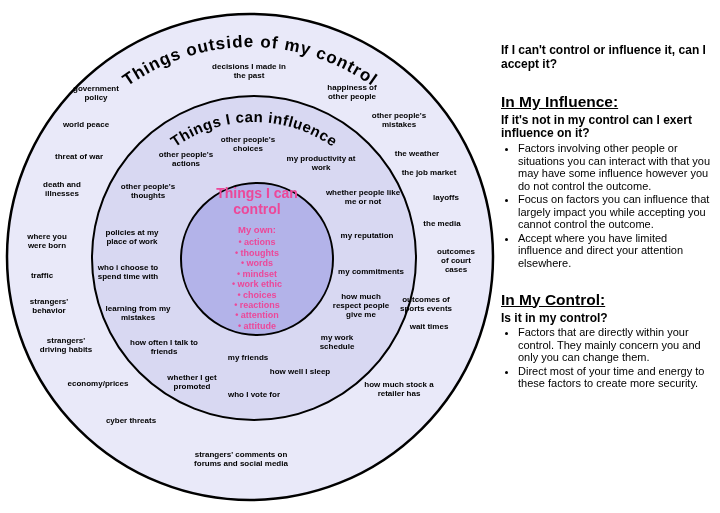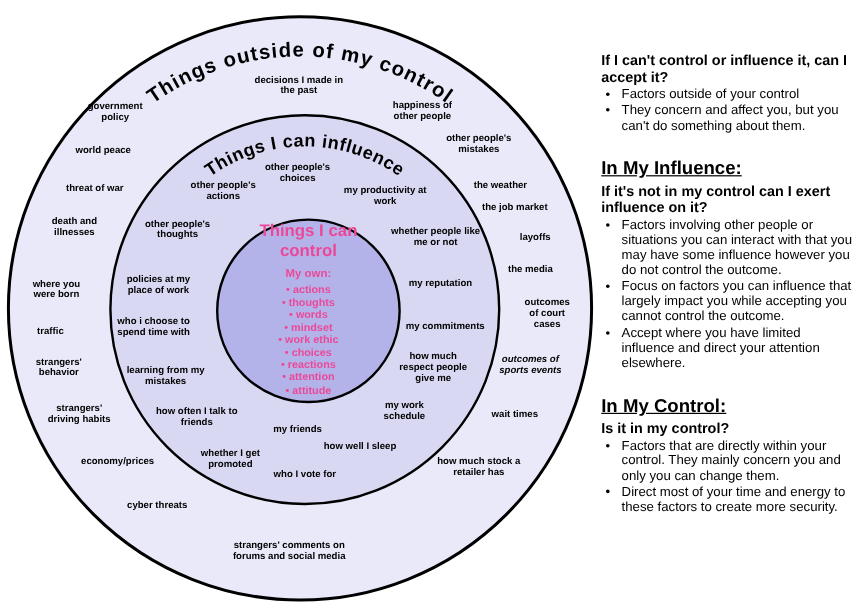--- a/index.html
+++ b/index.html
@@ -77,23 +77,23 @@
       <div class="ring-label" style="left: 79px; top: 157px; max-width: 70px;">threat of war</div>
       <div class="ring-label" style="left: 417px; top: 154px; max-width: 70px;">the weather</div>
       <div class="ring-label" style="left: 62px; top: 189px; max-width: 50px;">death and illnesses</div>
       <div class="ring-label" style="left: 429px; top: 173px; max-width: 75px;">the job market</div>
       <div class="ring-label" style="left: 446px; top: 198px; max-width: 50px;">layoffs</div>
       <div class="ring-label" style="left: 47px; top: 241px; max-width: 52px;">where you were born</div>
       <div class="ring-label" style="left: 442px; top: 224px; max-width: 55px;">the media</div>
       <div class="ring-label" style="left: 456px; top: 261px; max-width: 62px;">outcomes of court cases</div>
       <div class="ring-label" style="left: 42px; top: 276px; max-width: 45px;">traffic</div>
       <div class="ring-label" style="left: 49px; top: 306px; max-width: 52px;">strangers' behavior</div>
-      <div class="ring-label" style="left: 442px; top: 304px; max-width: 66px; font-style: italic;">outcomes of sports events</div>
+      <div class="ring-label" style="left: 426px; top: 304px; max-width: 66px;">outcomes of sports events</div>
       <div class="ring-label" style="left: 66px; top: 345px; max-width: 66px;">strangers' driving habits</div>
-      <div class="ring-label" style="left: 429px; top: 345px; max-width: 55px;">wait times</div>
+      <div class="ring-label" style="left: 429px; top: 327px; max-width: 55px;">wait times</div>
       <div class="ring-label" style="left: 98px; top: 384px; max-width: 85px;">economy/prices</div>
       <div class="ring-label" style="left: 399px; top: 389px; max-width: 70px;">how much stock a retailer has</div>
       <div class="ring-label" style="left: 131px; top: 421px; max-width: 70px;">cyber threats</div>
       <div class="ring-label" style="left: 241px; top: 459px; max-width: 110px;">strangers' comments on forums and social media</div>
       <div class="ring-label" style="left: 248px; top: 144px; max-width: 72px;">other people's choices</div>
       <div class="ring-label" style="left: 186px; top: 159px; max-width: 72px;">other people's actions</div>
       <div class="ring-label" style="left: 321px; top: 163px; max-width: 80px;">my productivity at work</div>
       <div class="ring-label" style="left: 148px; top: 191px; max-width: 72px;">other people's thoughts</div>
       <div class="ring-label" style="left: 363px; top: 197px; max-width: 78px;">whether people like me or not</div>
       <div class="ring-label" style="left: 132px; top: 237px; max-width: 74px;">policies at my place of work</div>
@@ -106,24 +106,20 @@
       <div class="ring-label" style="left: 337px; top: 342px; max-width: 50px;">my work schedule</div>
       <div class="ring-label" style="left: 192px; top: 382px; max-width: 68px;">whether I get promoted</div>
       <div class="ring-label" style="left: 248px; top: 358px; max-width: 55px;">my friends</div>
       <div class="ring-label" style="left: 300px; top: 372px; max-width: 80px;">how well I sleep</div>
       <div class="ring-label" style="left: 254px; top: 395px; max-width: 75px;">who I vote for</div>
     </div>
 
   <aside class="panel" id="panel">
       <section class="panel-section">
         <div class="panel-question">If I can't control or influence it, can I accept it?</div>
-        <ul class="panel-bullets">
-          <li>Factors outside of your control</li>
-          <li>They concern and affect you, but you can't do something about them.</li>
-        </ul>
       </section>
       <section class="panel-section">
         <div class="panel-heading">In My Influence:</div>
         <div class="panel-question">If it's not in my control can I exert influence on it?</div>
         <ul class="panel-bullets">
           <li>Factors involving other people or situations you can interact with that you may have some influence however you do not control the outcome.</li>
           <li>Focus on factors you can influence that largely impact you while accepting you cannot control the outcome.</li>
           <li>Accept where you have limited influence and direct your attention elsewhere.</li>
         </ul>
       </section>

